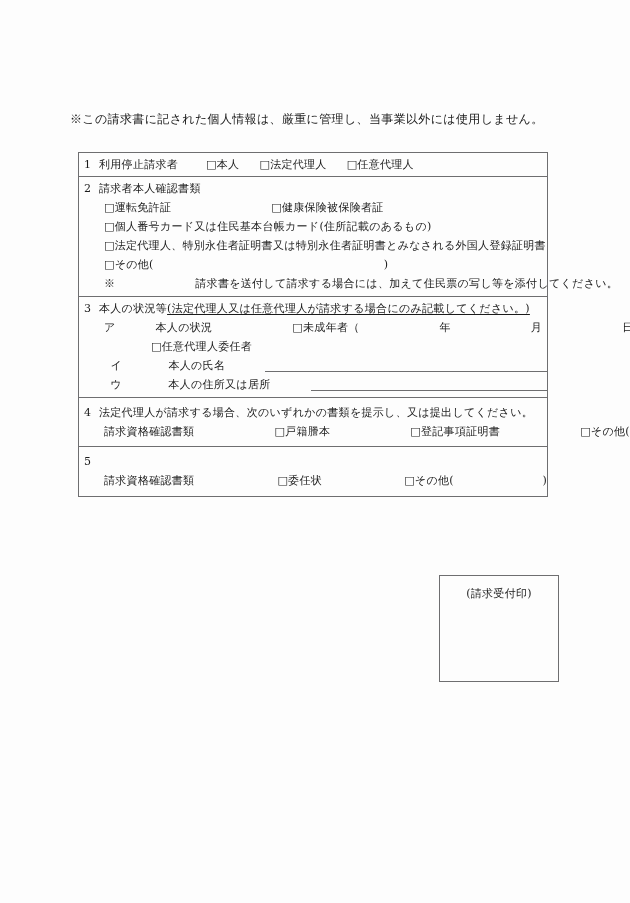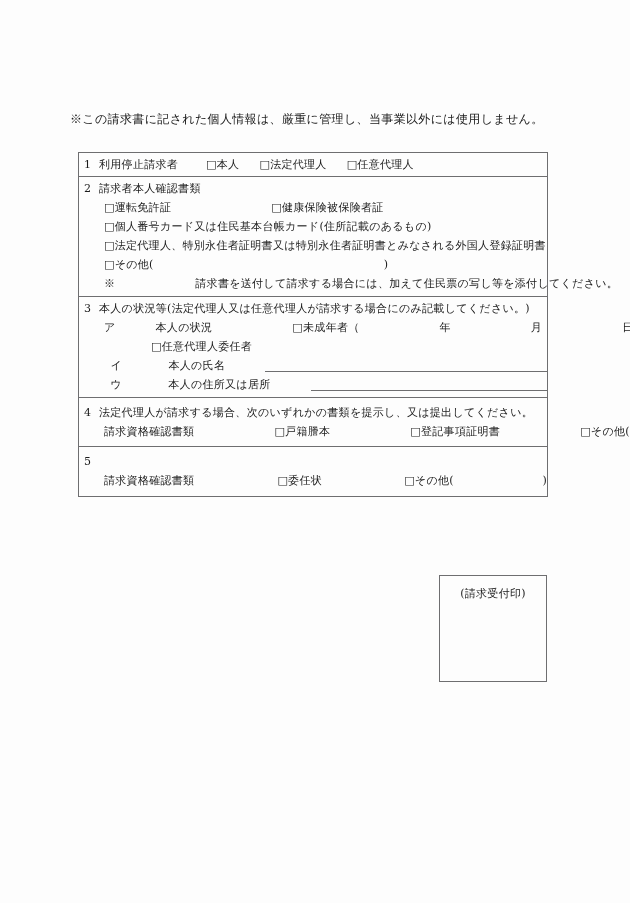--- a/index.html
+++ b/index.html
@@ -87,20 +87,21 @@
   .cb::before {
     content: "\25A1";
     margin-right: 0px;
     font-size: 11px;
   }
   .sp-sm { display: inline-block; width: 14px; }
   .sp-md { display: inline-block; width: 20px; }
   .sp-lg { display: inline-block; width: 28px; }
 
   .underline-note {
+    text-decoration: underline;
     text-underline-offset: 2px;
   }
 
   
   .rule-label {
     text-underline-offset: 3px;
     text-decoration-color: #6e6e70;
   }
   .rule-fill {
     display: inline-block;
@@ -115,21 +116,21 @@
   .paren-gap-b { display: inline-block; width: 128px; }
   .paren-gap-c { display: inline-block; width: 80px; }
   .date-gap  { display: inline-block; width: 34px; }
   .date-gap2 { display: inline-block; width: 16px; }
 
   
   .stamp-box {
     position: absolute;
     left: 439px;
     top: 575px;
-    width: 108px;
+    width: 120px;
     height: 107px;
     border: 1px solid #6e6e70;
     box-sizing: border-box;
   }
   .stamp-label {
     position: absolute;
     left: 0;
     top: 10px;
     width: 100%;
     text-align: center;

